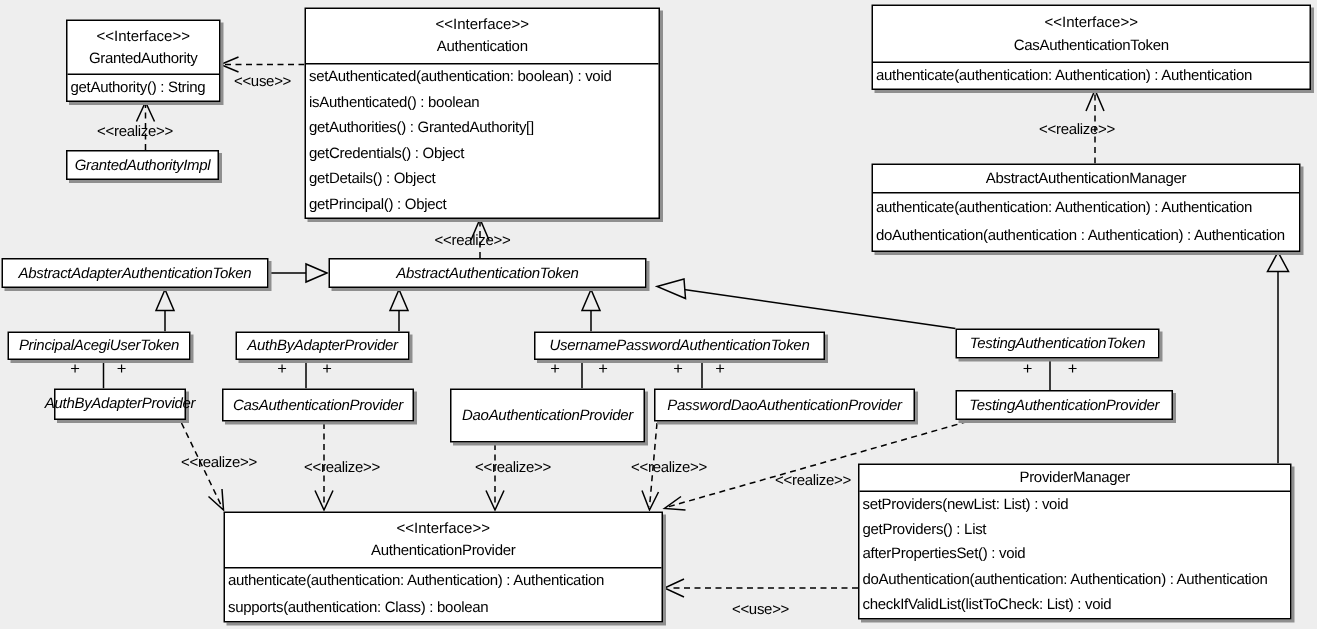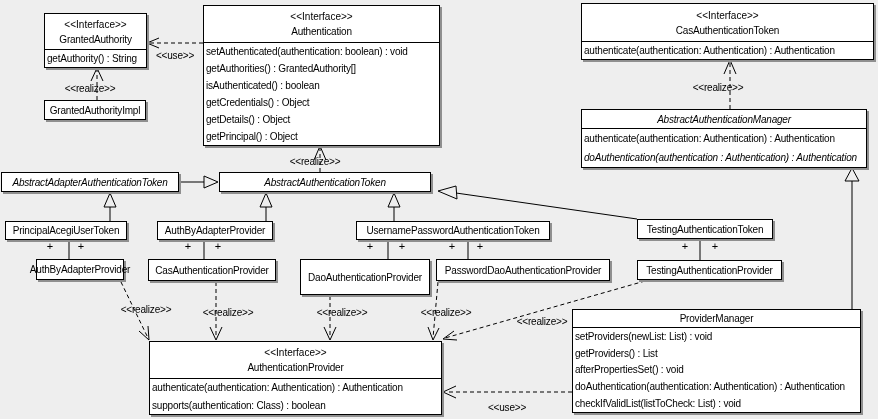--- a/index.html
+++ b/index.html
@@ -12,31 +12,31 @@
   .uml-box{
     position:absolute;background:#ffffff;border:1px solid #000;
     box-shadow:2px 2px 0 #8f8f8f;box-sizing:border-box;font-size:10px;
   }
   .name-comp{
     display:flex;flex-direction:column;justify-content:center;align-items:center;
     border-bottom:1px solid #000;box-sizing:border-box;line-height:15px;
   }
   .name-only{
     width:100%;height:100%;display:flex;align-items:center;justify-content:center;
-    white-space:nowrap;letter-spacing:-0.2px;
+    white-space:nowrap;letter-spacing:-0.2px;font-style:italic;
   }
   .methods{display:flex;flex-direction:column;position:relative;}
   .m{
     flex:1;display:flex;align-items:center;padding-left:2px;
     white-space:nowrap;letter-spacing:-0.2px;overflow:hidden;
   }
   .m.of{overflow:visible;}
   .stereo{white-space:nowrap;}
   .cname{white-space:nowrap;letter-spacing:-0.2px;}
-  .abstract{font-style:italic;}
+  .abstract{}
   .edge-label{
     position:absolute;transform:translate(-50%,-50%);
     font-size:10px;white-space:nowrap;letter-spacing:-0.2px;
   }
   .plus{
     position:absolute;transform:translate(-50%,-50%);
     font-size:11px;
   }
   .edge{stroke:#000;stroke-width:1;fill:none;}
   .edge.dashed{stroke-dasharray:4 3;}
@@ -168,22 +168,22 @@
     <div class="name-only">GrantedAuthorityImpl</div>
   </div>
 
   <div class="uml-box" style="left:203px;top:5px;width:237px;height:141px">
     <div class="name-comp" style="height:37px">
       <div class="stereo">&lt;&lt;Interface&gt;&gt;</div>
       <div class="cname">Authentication</div>
     </div>
     <div class="methods" style="height:102px">
       <div class="m">setAuthenticated(authentication: boolean) : void</div>
+      <div class="m">isAuthenticated() : boolean</div>
       <div class="m">getAuthorities() : GrantedAuthority[]</div>
-      <div class="m">isAuthenticated() : boolean</div>
       <div class="m">getCredentials() : Object</div>
       <div class="m">getDetails() : Object</div>
       <div class="m">getPrincipal() : Object</div>
     </div>
   </div>
 
   <div class="uml-box" style="left:581px;top:3px;width:293px;height:57px">
     <div class="name-comp" style="height:38px">
       <div class="stereo">&lt;&lt;Interface&gt;&gt;</div>
       <div class="cname">CasAuthenticationToken</div>

